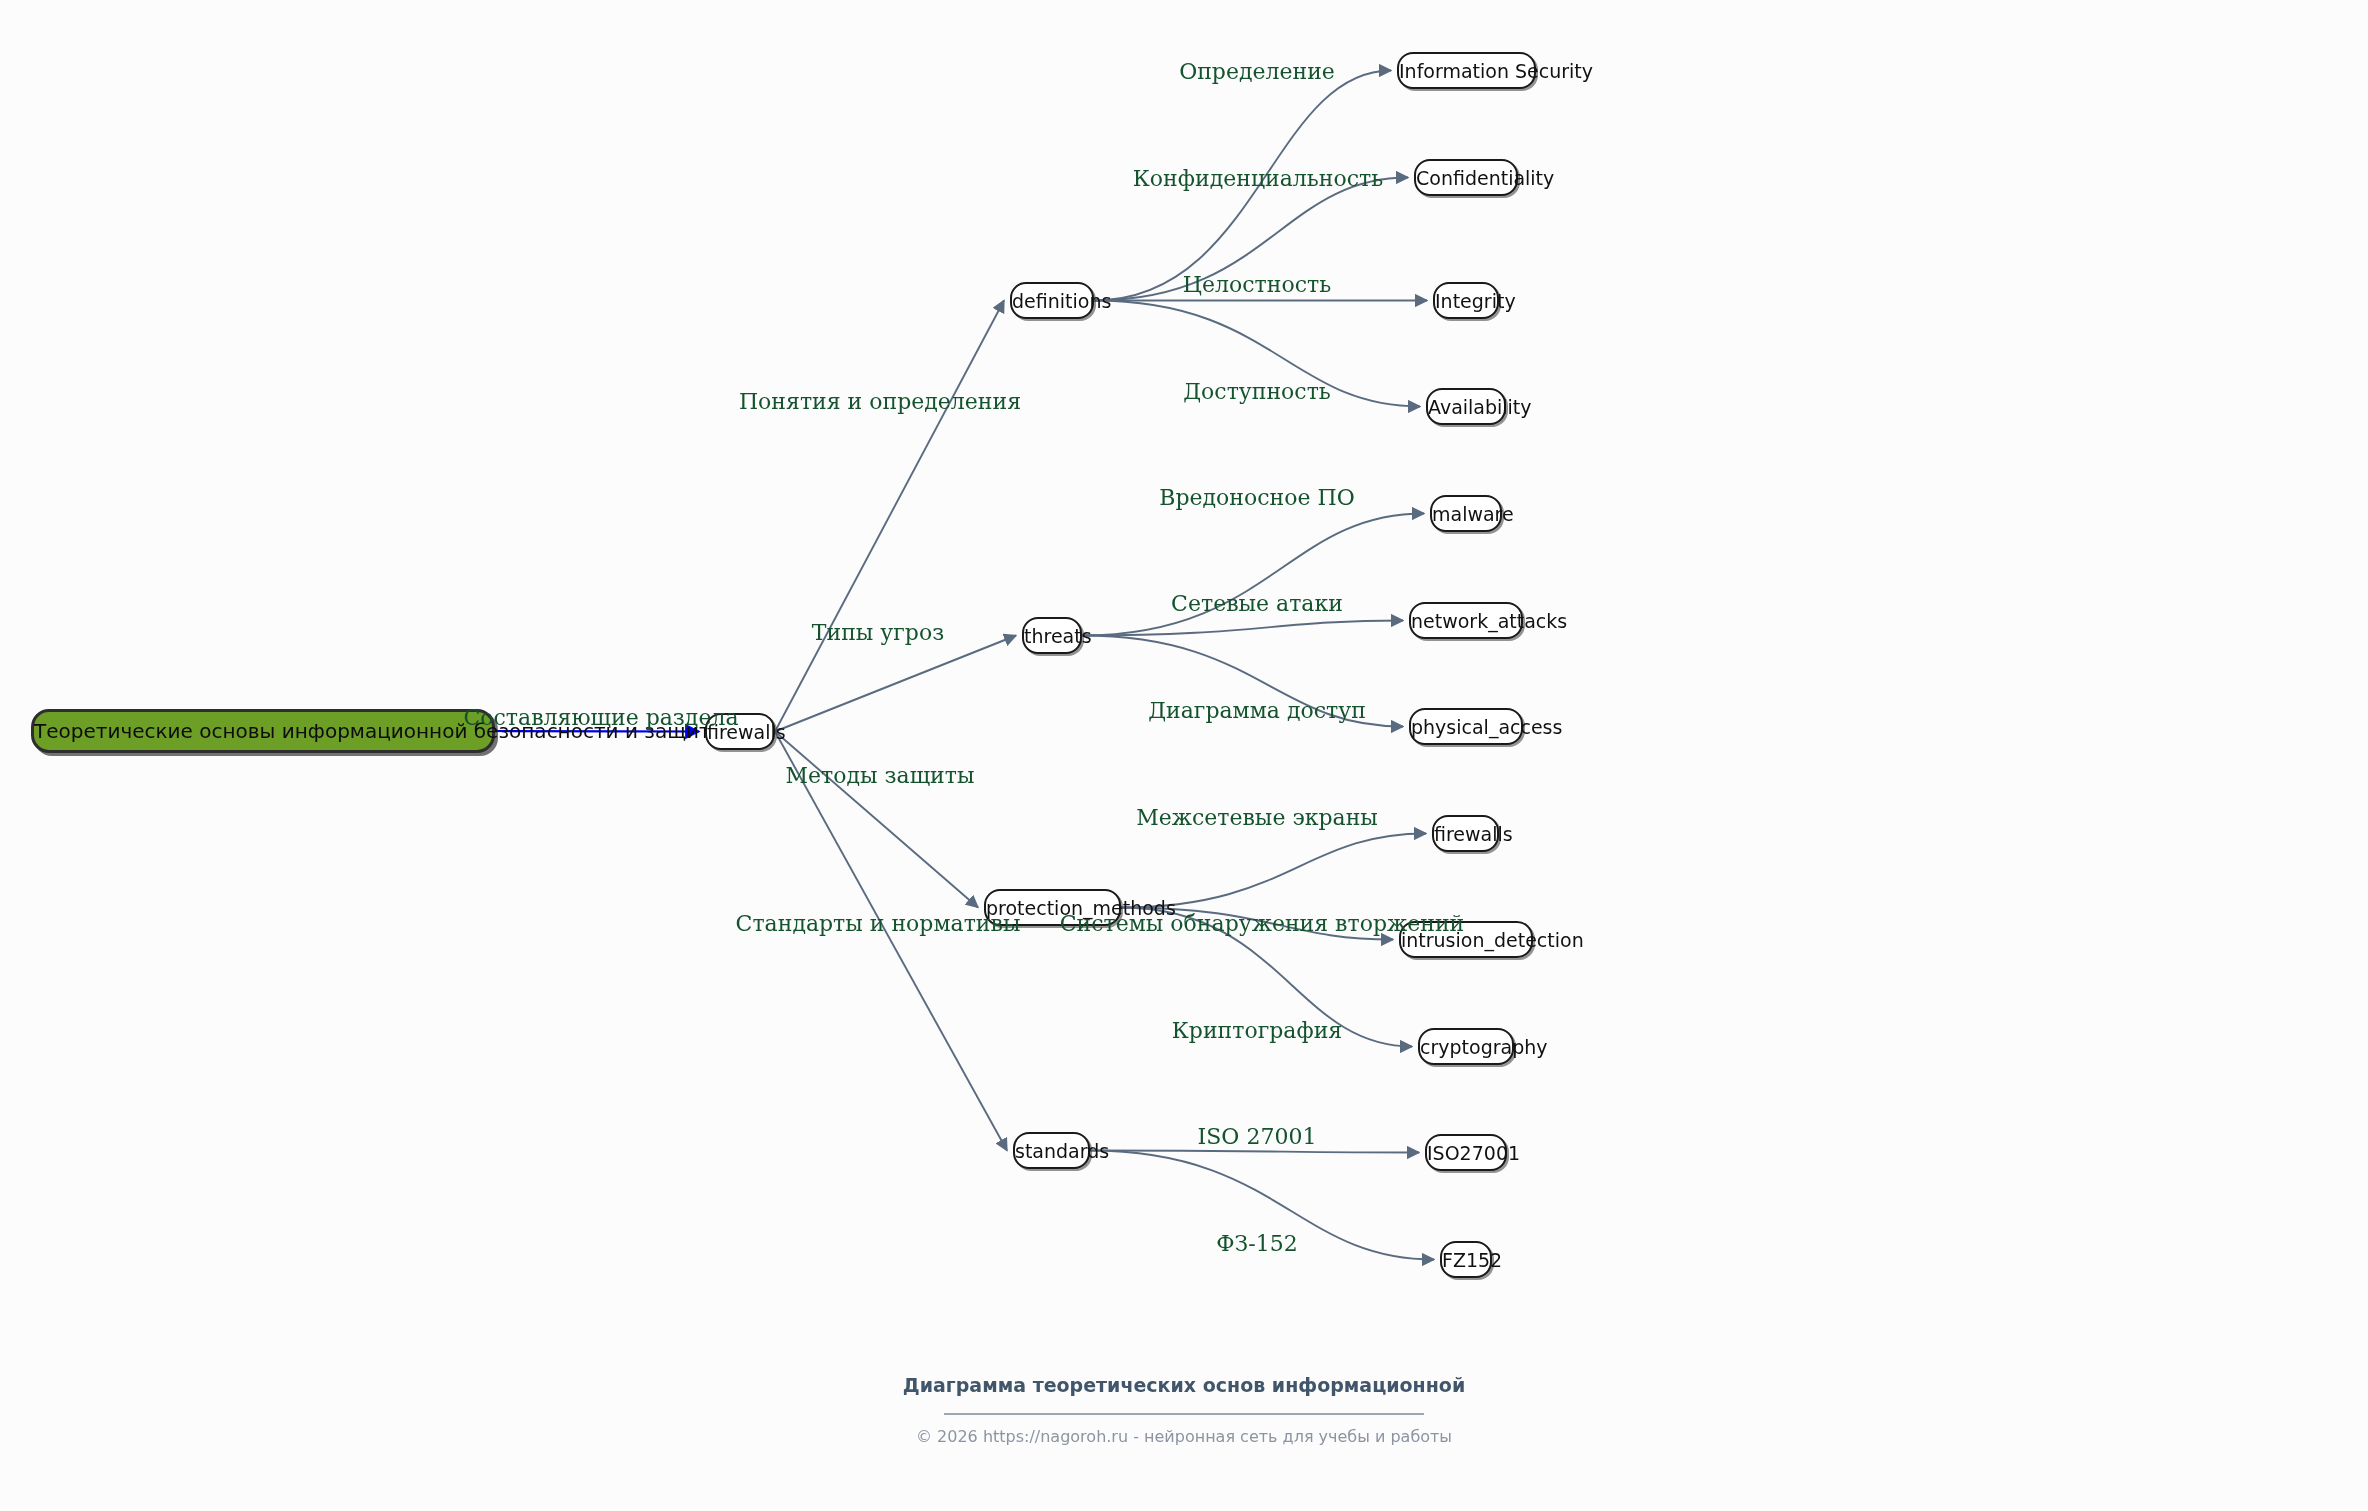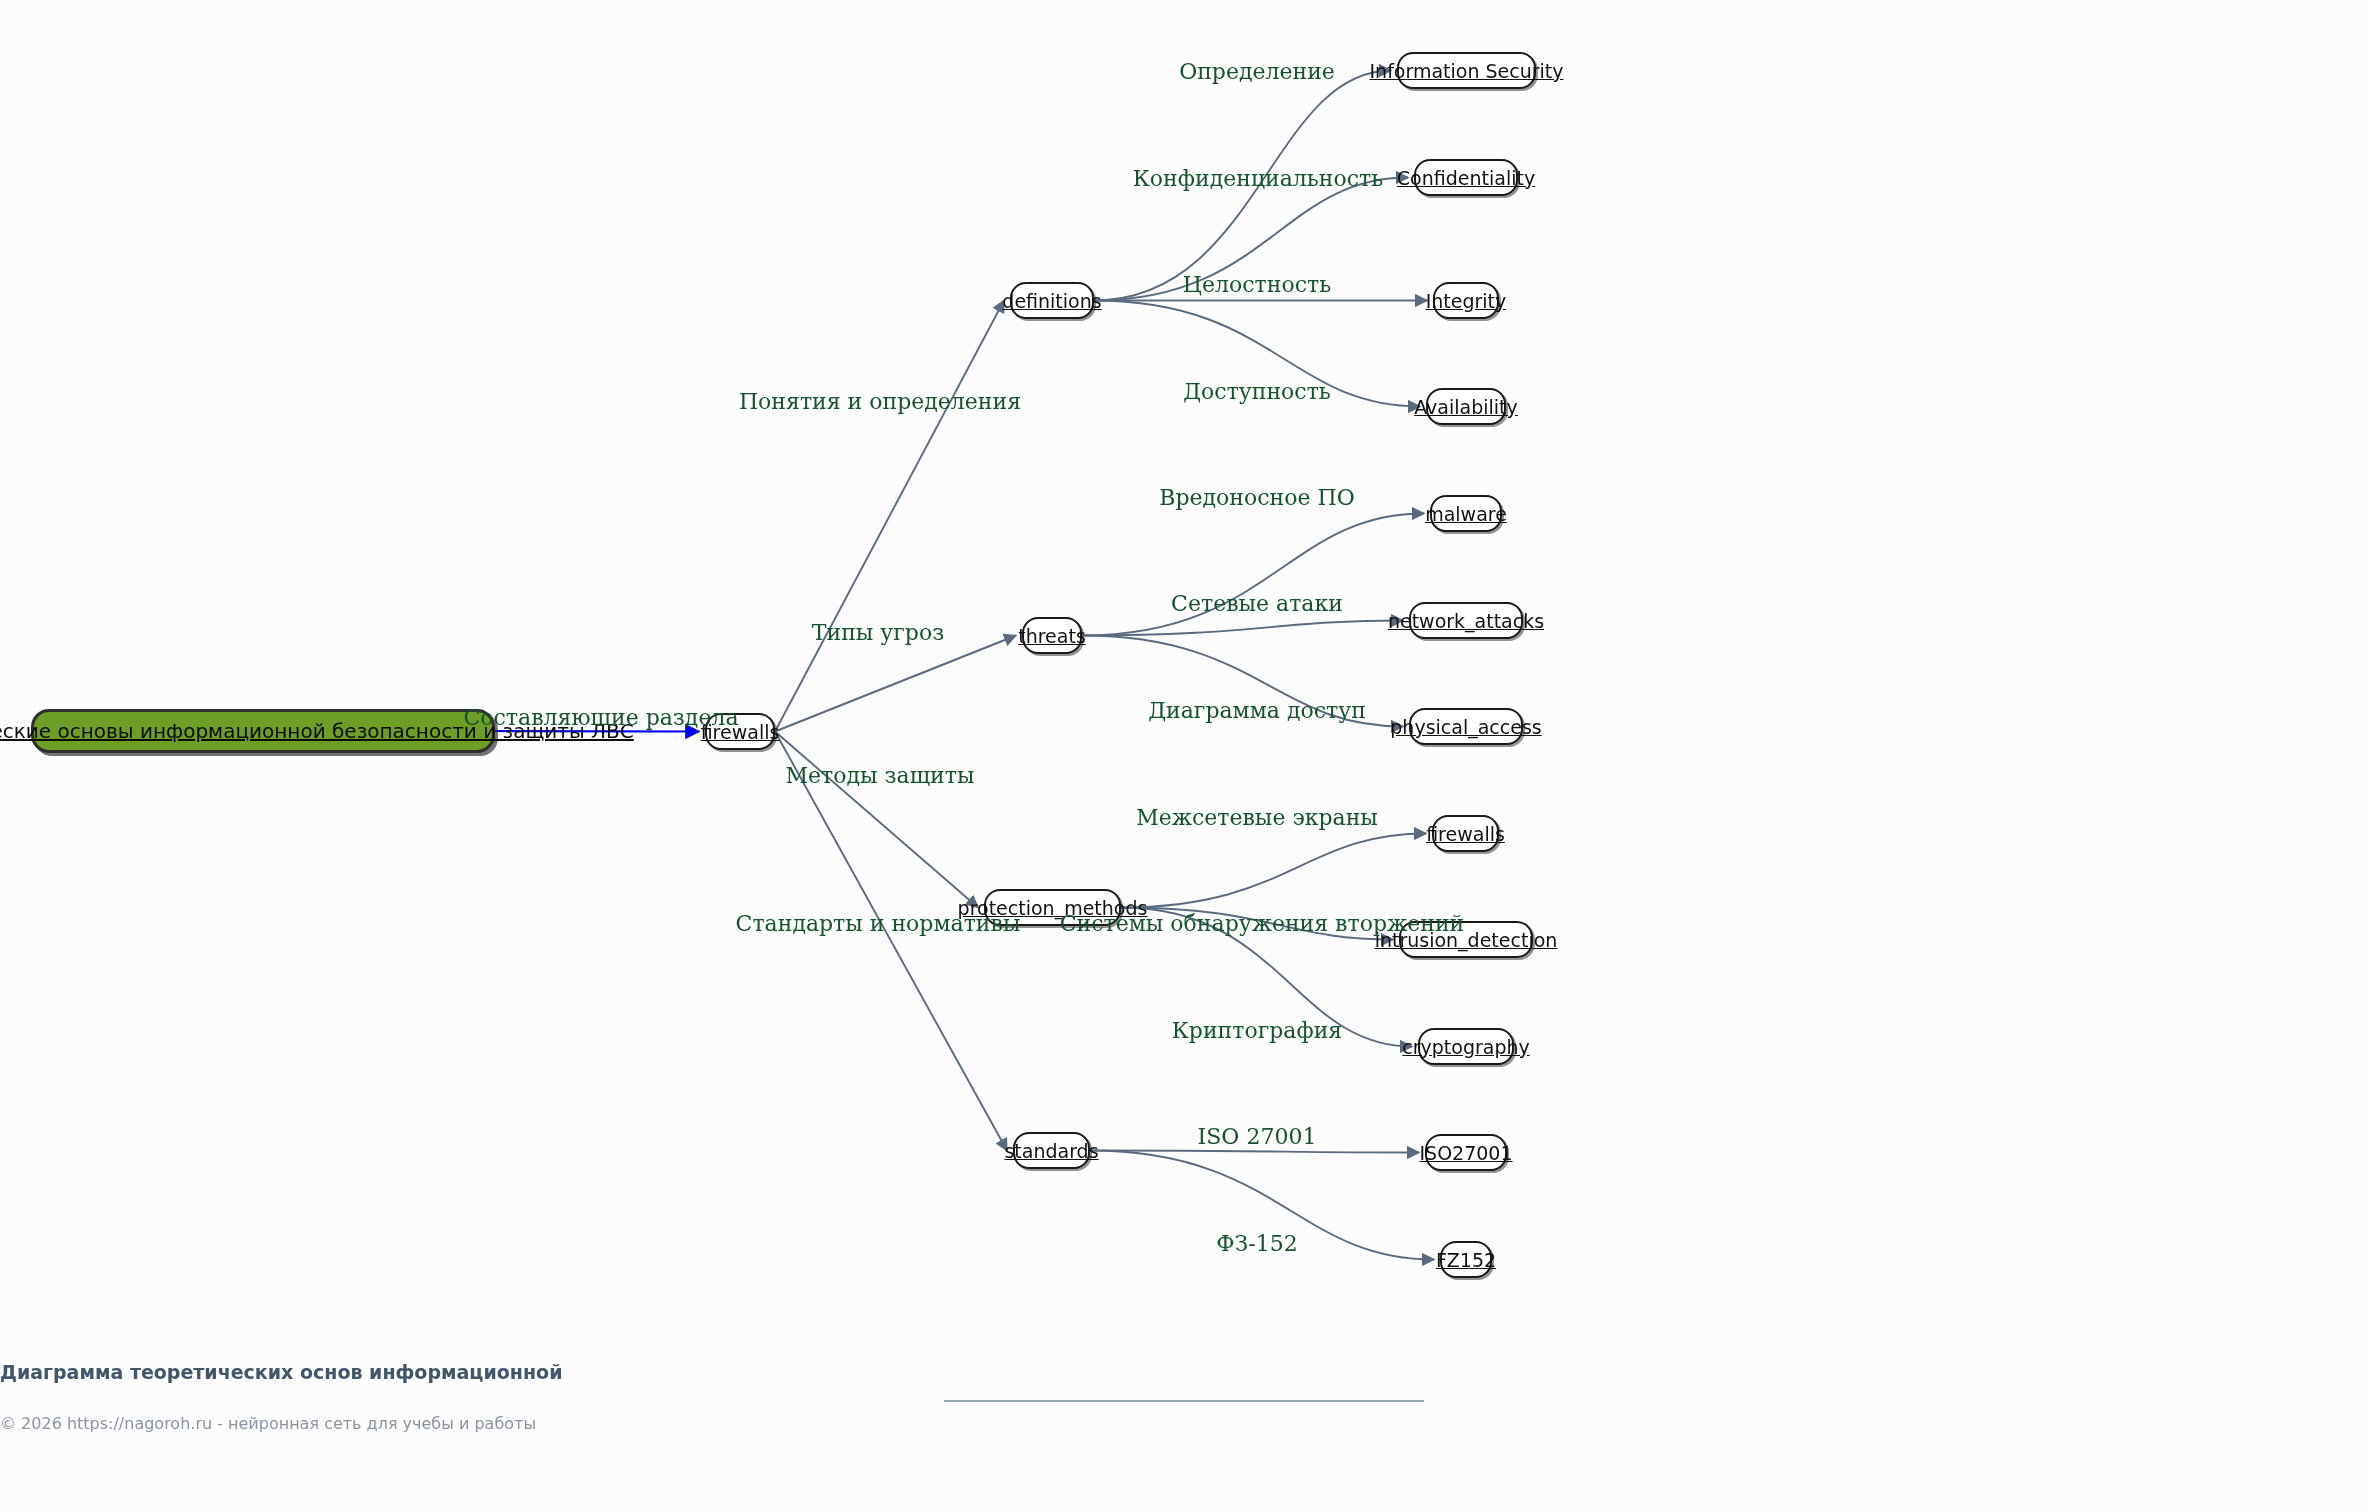--- a/index.html
+++ b/index.html
@@ -21,31 +21,29 @@
     top: 0;
     width: 2368px;
     height: 1511px;
     pointer-events: none;
   }
   .node {
     position: absolute;
     box-sizing: border-box;
     display: flex;
     align-items: center;
-    justify-content: center;
     border: 2px solid #1a1a1a;
     border-radius: 16px;
     background: #ffffff;
     color: #111111;
     font-family: "DejaVu Sans", sans-serif;
     font-size: 19px;
     white-space: nowrap;
     box-shadow: 2px 2px 0 rgba(60,60,60,0.55);
     z-index: 3;
-    text-decoration: underline;
   }
   .node.root {
     background: #6d9e26;
     border: 3px solid #2e2e2e;
     border-radius: 18px;
     font-size: 20px;
     color: #0d0d0d;
     box-shadow: 3px 3px 0 rgba(40,40,40,0.65);
   }
   .edge-label {
@@ -54,22 +52,23 @@
     font-size: 22px;
     color: #14532d;
     white-space: nowrap;
     z-index: 4;
     transform: translateX(-50%);
   }
   .footer {
     position: absolute;
     left: 0;
     width: 2368px;
-    text-align: left;
+    text-align: center;
     z-index: 5;
+    margin-top: 13px;
   }
   .footer-title {
     font-family: "DejaVu Sans", sans-serif;
     font-weight: bold;
     font-size: 19px;
     line-height: 1.35;
     color: #41566b;
   }
   .footer-rule {
     width: 480px;

